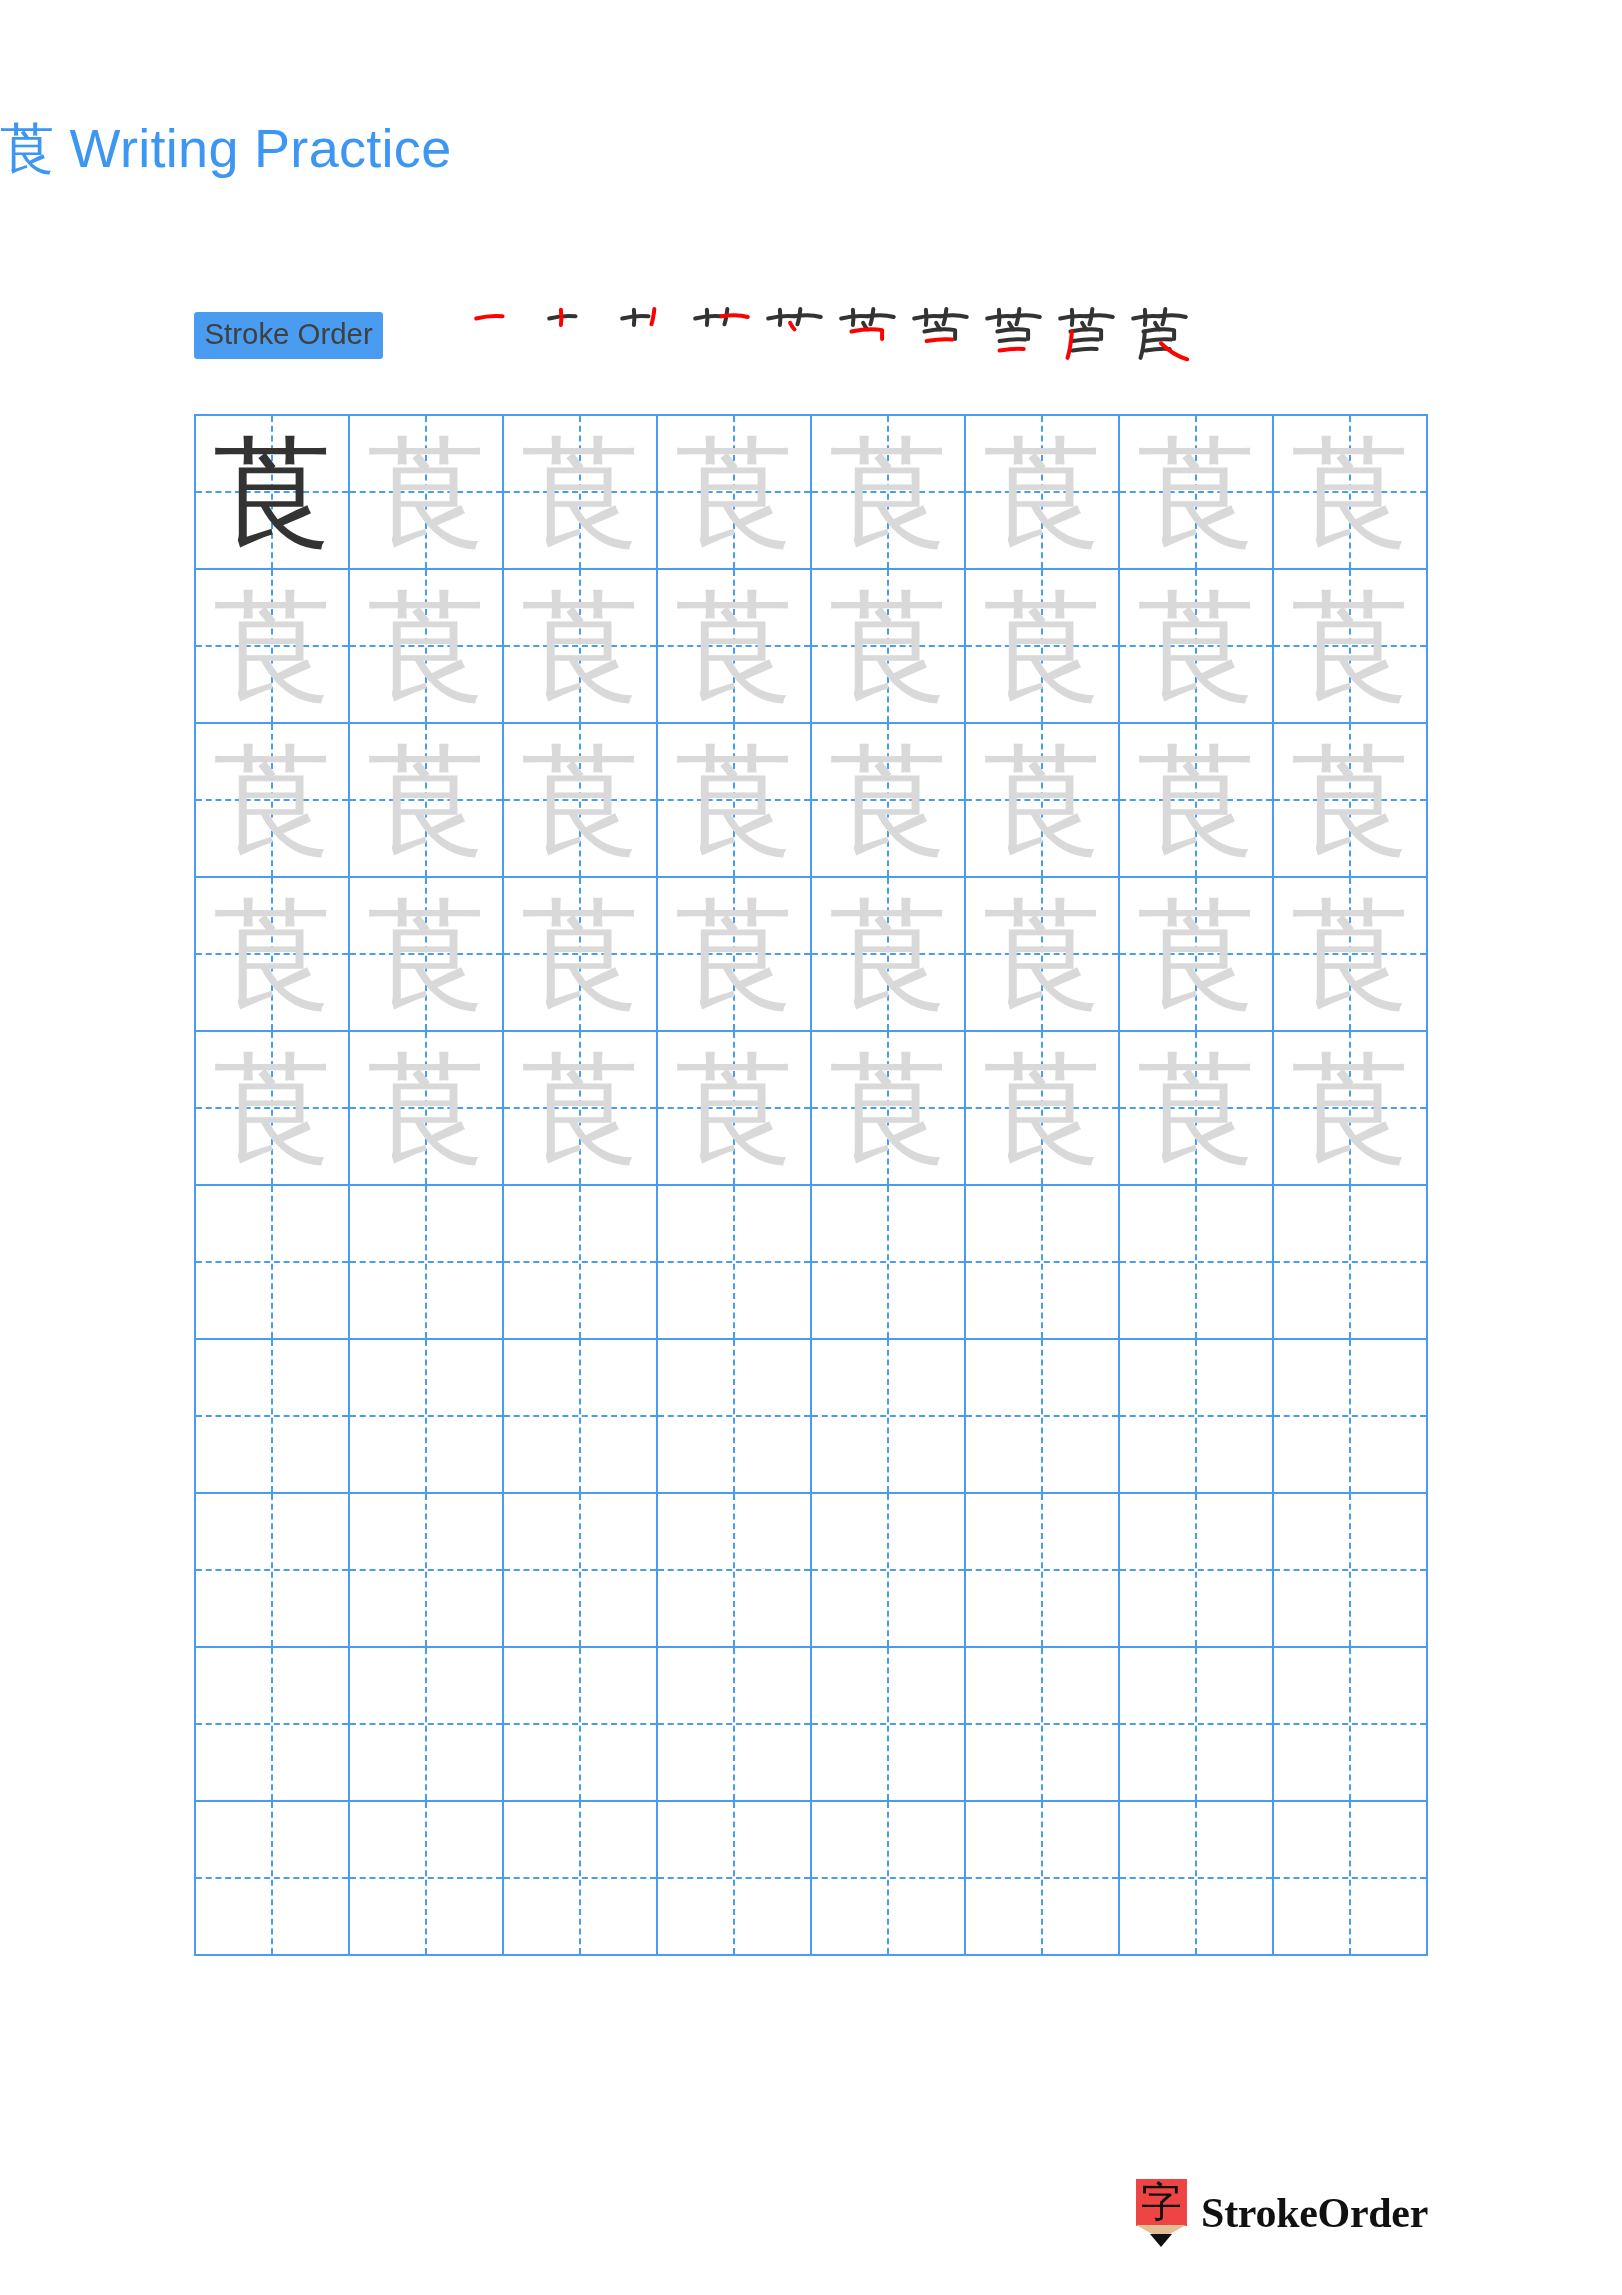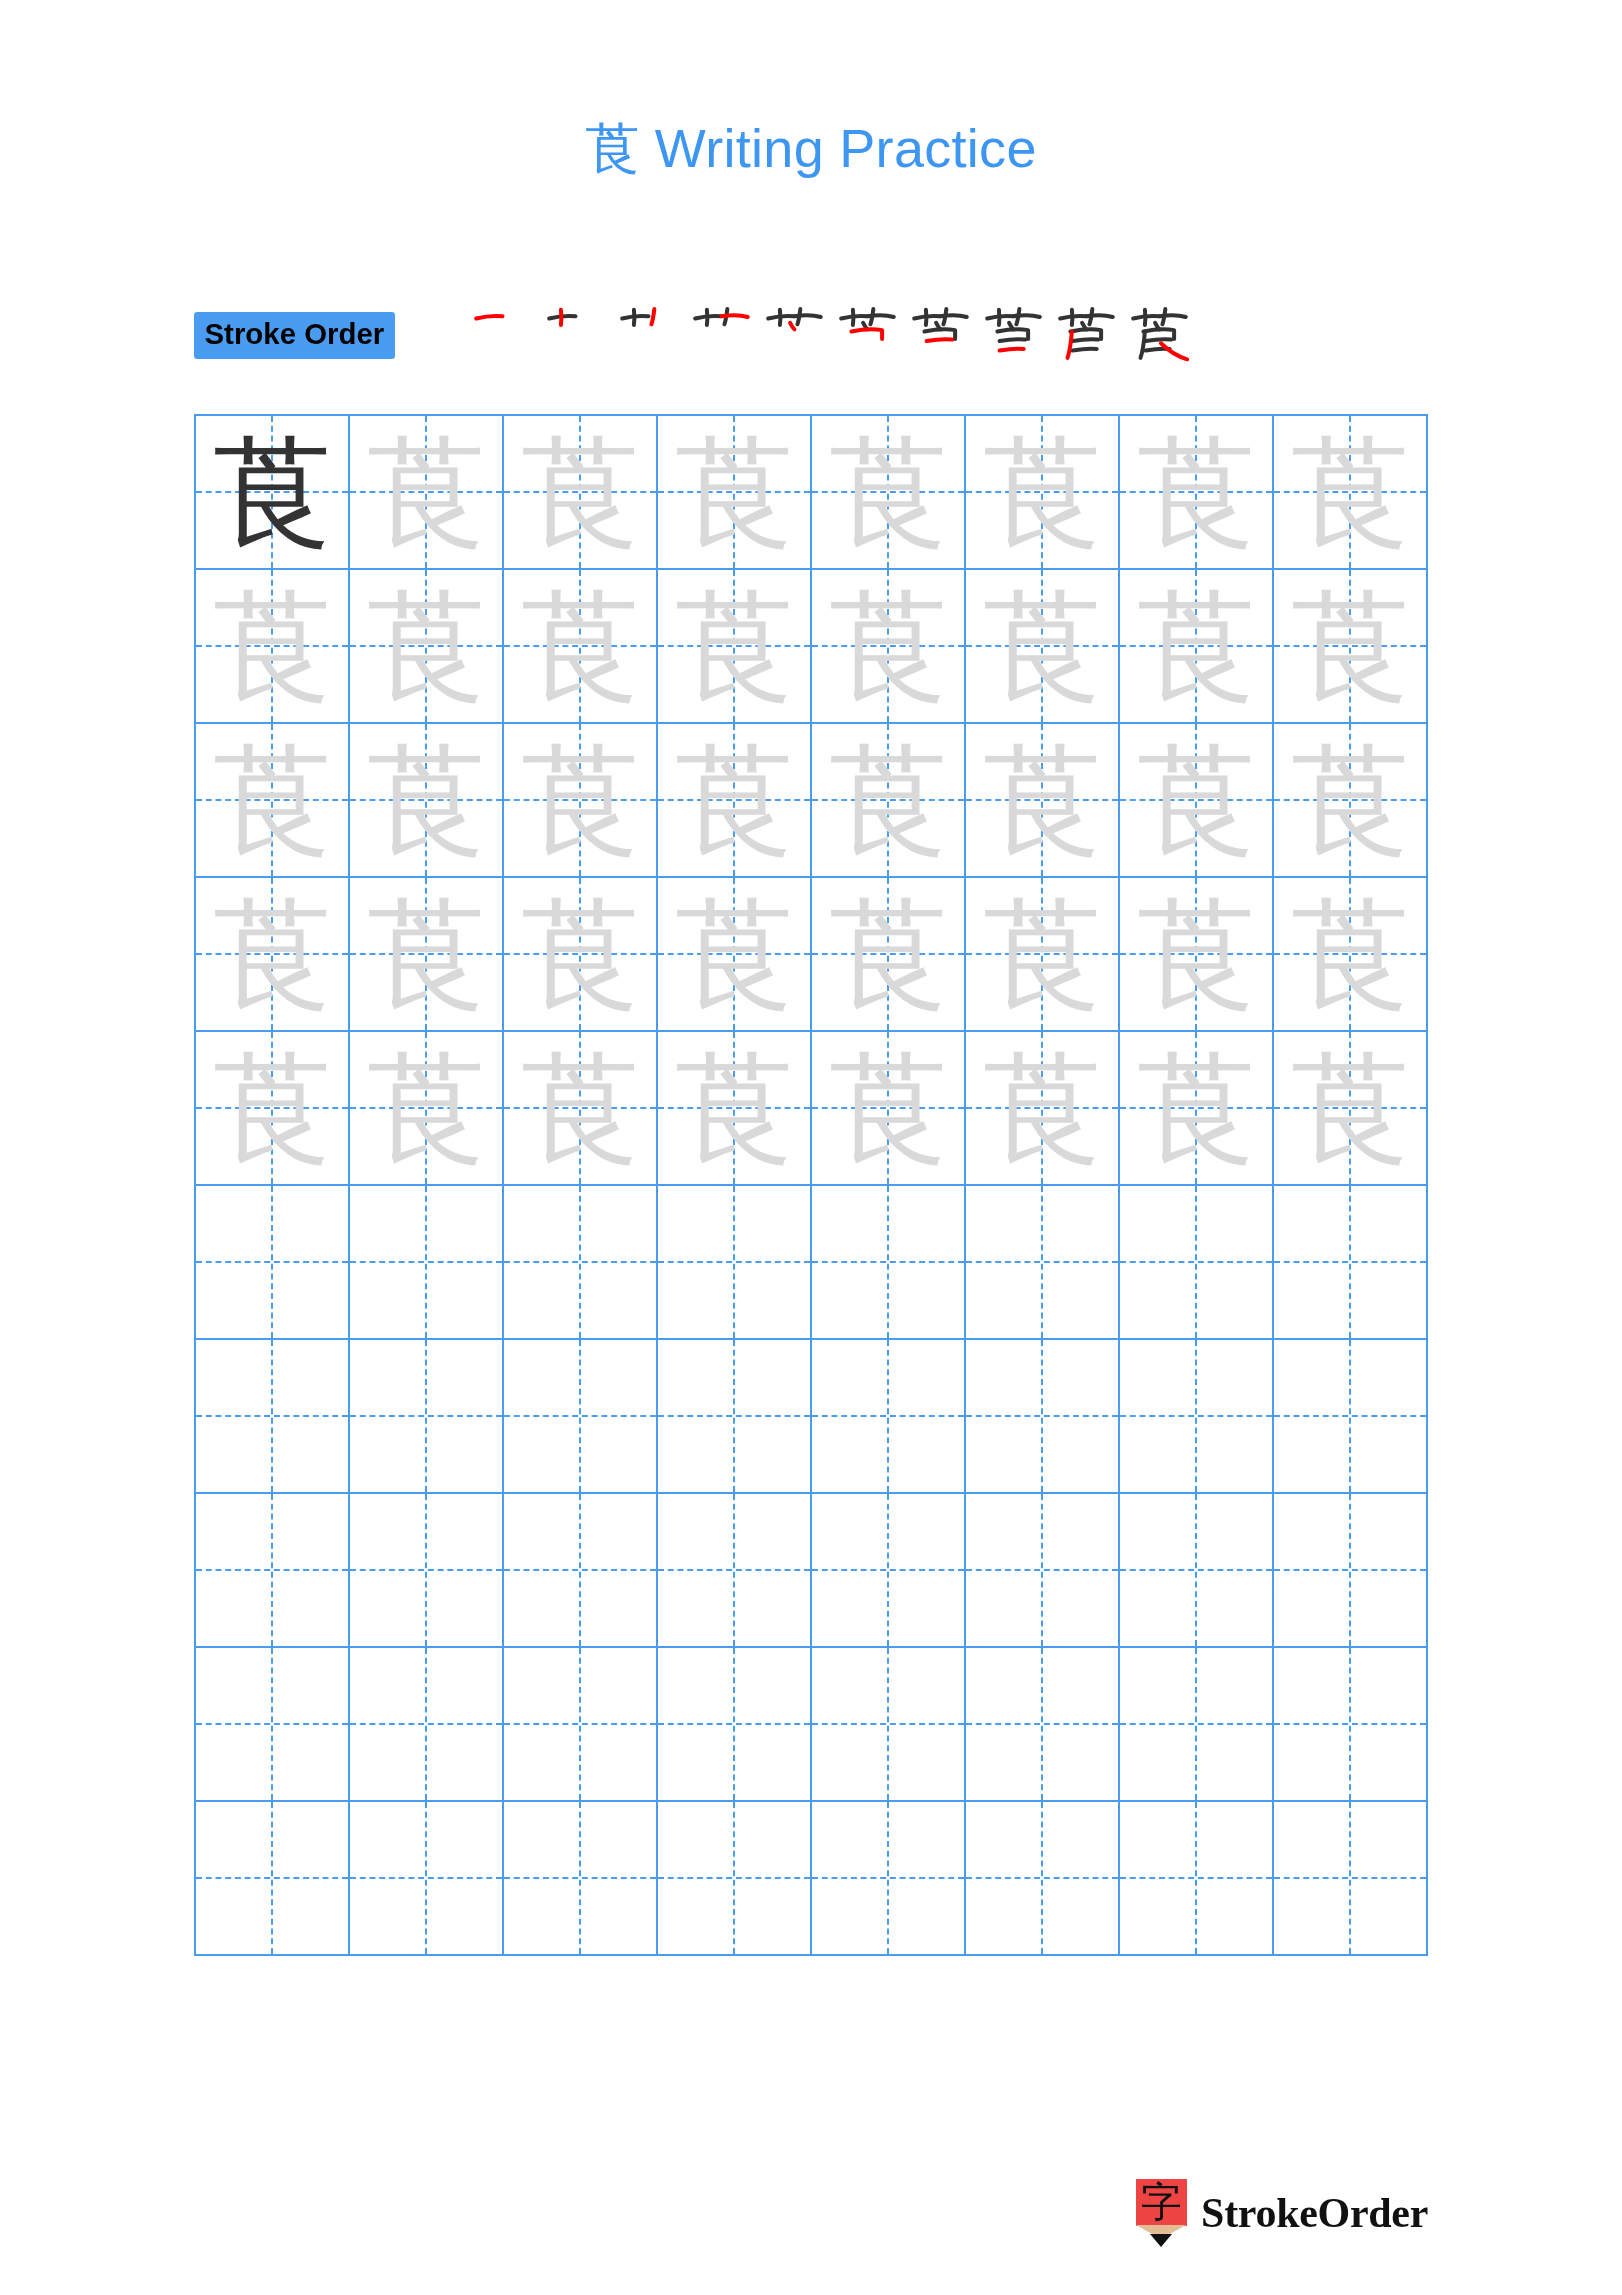--- a/index.html
+++ b/index.html
@@ -14,48 +14,48 @@
     font-family: "Liberation Sans", "DejaVu Sans", sans-serif;
     overflow: hidden;
   }
 
   
   .page-title {
     position: absolute;
     left: 0;
     top: 113px;
     width: 1622px;
-    text-align: center;
+    text-align: left;
     font-size: 54px;
     font-weight: 400;
     color: #3d97f2;
     letter-spacing: 0.3px;
     white-space: nowrap;
   }
 
   
   .stroke-order-row {
     position: absolute;
     left: 194px;
     top: 305px;
     width: 1237px;
     height: 72px;
   }
   .stroke-order-badge {
     position: absolute;
     left: 0;
     top: 6.5px;
     background: #4a9cf0;
-    color: #000000;
+    color: #404040;
     font-size: 29.4px;
     line-height: 1;
     padding: 7.9px 10.5px 10.5px 10.5px;
     border-radius: 3.3px;
     white-space: nowrap;
-    font-weight: 700;
+    font-weight: 400;
   }
   .stroke-steps {
     position: absolute;
     left: 272px;
     top: -13px;
     display: flex;
     align-items: flex-start;
   }
   .stroke-step {
     width: 73px;

